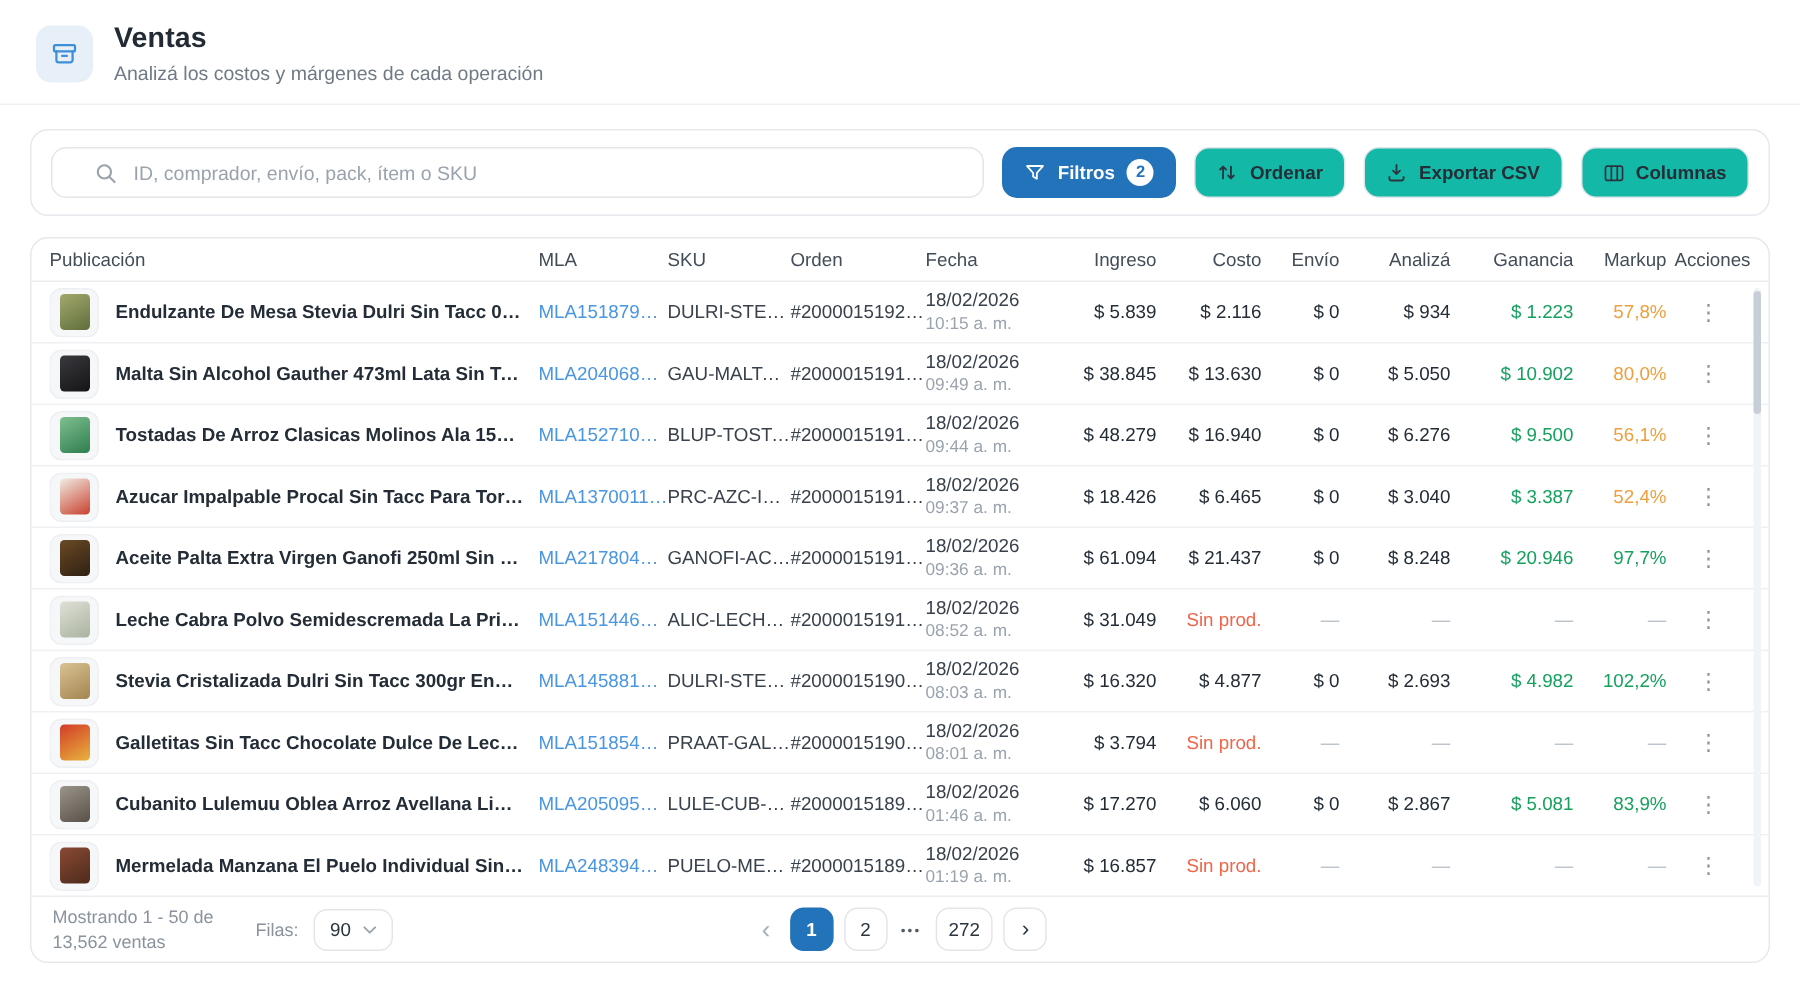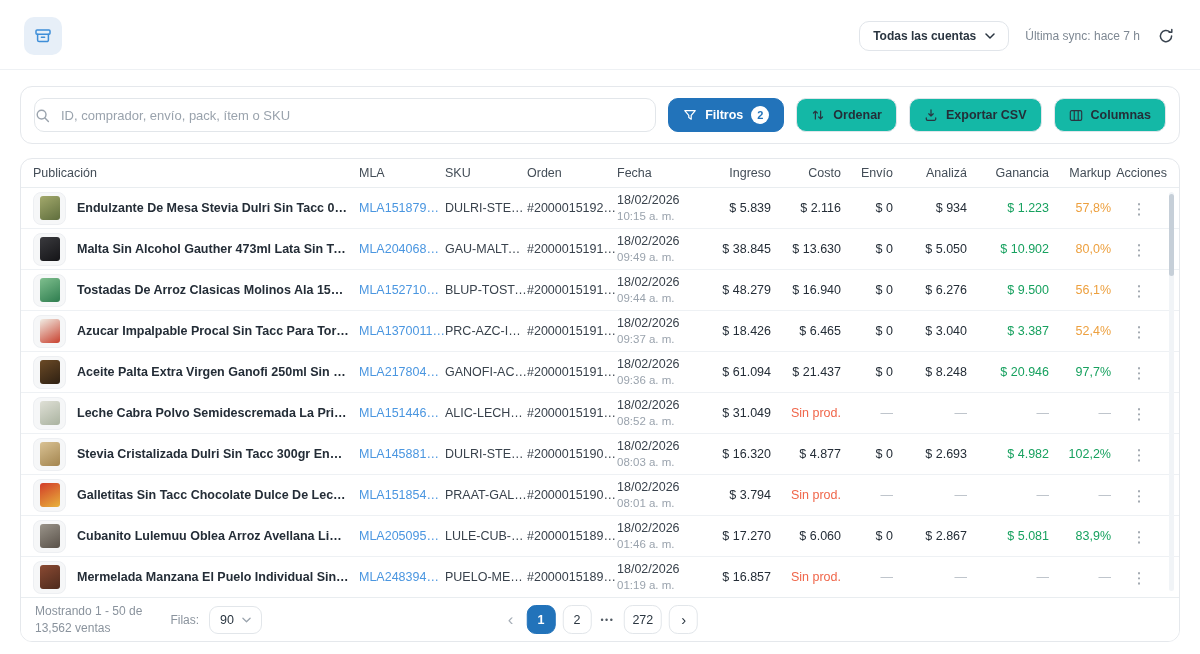--- a/index.html
+++ b/index.html
@@ -16,21 +16,21 @@
   .hicon{width:38px;height:38px;border-radius:10px;background:#e7eff8;display:flex;align-items:center;justify-content:center;margin-right:14px;margin-top:2px;flex:none;}
   .htitles h1{margin:0;font-size:19px;font-weight:700;color:#222a33;letter-spacing:.1px;}
   .hsub{margin-top:4px;font-size:13px;color:#6f7a86;}
   .hright{margin-left:auto;display:flex;align-items:center;gap:16px;margin-top:6px;}
   .accounts-btn{display:flex;align-items:center;gap:9px;border:1px solid #e1e5ea;background:#fff;border-radius:10px;padding:7px 13px;font-size:12px;font-weight:700;color:#2a3540;cursor:pointer;font-family:inherit;}
   .last-sync{font-size:12px;color:#7e8893;}
   .icon-btn{background:none;border:none;padding:2px;cursor:pointer;display:flex;}
 
   
   .toolbar{margin:16px 20px 0;border:1px solid #e5e8ec;border-radius:12px;padding:11px 13px;display:flex;align-items:center;gap:12px;}
-  .search{flex:1;display:flex;align-items:center;gap:9px;border:1px solid #e2e6ea;border-radius:10px;height:34px;padding:0 0;background:#fff;}
+  .search{flex:1;display:flex;align-items:center;gap:9px;border:1px solid #e2e6ea;border-radius:10px;height:34px;padding:0 28px;background:#fff;}
   .search input{border:none;outline:none;flex:1;font-size:13px;color:#2a3540;font-family:inherit;background:transparent;}
   .search input::placeholder{color:#9aa3ad;}
   .btn{display:flex;align-items:center;gap:8px;height:34px;padding:0 14px;border-radius:10px;border:1px solid #e1e5ea;background:#14b8a6;font-size:12.5px;font-weight:700;color:#242e38;cursor:pointer;font-family:inherit;white-space:nowrap;}
   .btn-primary{background:#2273ba;border-color:#2273ba;color:#fff;}
   .badge{min-width:18px;height:18px;border-radius:9px;background:#fff;color:#2273ba;font-size:11px;font-weight:700;display:flex;align-items:center;justify-content:center;padding:0 4px;}
 
   
   .table-card{margin:14px 20px 0;border:1px solid #e5e8ec;border-radius:12px;height:484px;position:relative;overflow:hidden;display:flex;flex-direction:column;background:#fff;
     --cols: minmax(0,1fr) 86px 82px 90px 78px 76px 70px 52px 74px 82px 62px 56px;}
   .thead{display:grid;grid-template-columns:var(--cols);padding:0 12px;height:29px;align-items:center;border-bottom:1px solid #e9edf0;font-size:12.5px;color:#434d57;font-weight:500;flex:none;}
@@ -81,38 +81,23 @@
 <div class="app">
 
   <div class="page-header">
     <div class="hicon">
       <svg width="20" height="20" viewBox="0 0 20 20" fill="none" stroke="#3e8ed8" stroke-width="1.5" stroke-linecap="round" stroke-linejoin="round">
         <rect x="3" y="4" width="14" height="4.3" rx="1"></rect>
         <path d="M4.6 8.3V14a1.6 1.6 0 0 0 1.6 1.6h7.6A1.6 1.6 0 0 0 15.4 14V8.3"></path>
         <path d="M8.4 11.3h3.2"></path>
       </svg>
     </div>
-    <div class="hright">
-      <button class="accounts-btn">
-        <span>Todas las cuentas</span>
-        <span>
-          <svg width="10" height="6" viewBox="0 0 10 6" fill="none" stroke="#2a3540" stroke-width="1.5" stroke-linecap="round" stroke-linejoin="round">
-              <path d="M1 1l4 4 4-4"></path>
-            </svg>
-        </span>
-      </button>
-      <span class="last-sync">Última sync: hace 7 h</span>
-      <button class="icon-btn">
-        <span>
-          <svg width="16" height="16" viewBox="0 0 16 16" fill="none" stroke="#3a4450" stroke-width="1.5" stroke-linecap="round" stroke-linejoin="round">
-            <path d="M13.6 8a5.6 5.6 0 1 1-1.7-4"></path>
-            <path d="M13.8 1.6v2.7h-2.7"></path>
-          </svg>
-        </span>
-      </button>
+    <div class="htitles">
+      <h1>Ventas</h1>
+      <div class="hsub">Analizá los costos y márgenes de cada operación</div>
     </div>
   </div>
 
   <div class="toolbar">
     <div class="search">
       <span>
         <svg width="15" height="15" viewBox="0 0 15 15" fill="none" stroke="#9aa3ad" stroke-width="1.4" stroke-linecap="round">
           <circle cx="6.6" cy="6.6" r="4.4"></circle>
             <path d="M10 10l3.4 3.4"></path>
         </svg>

